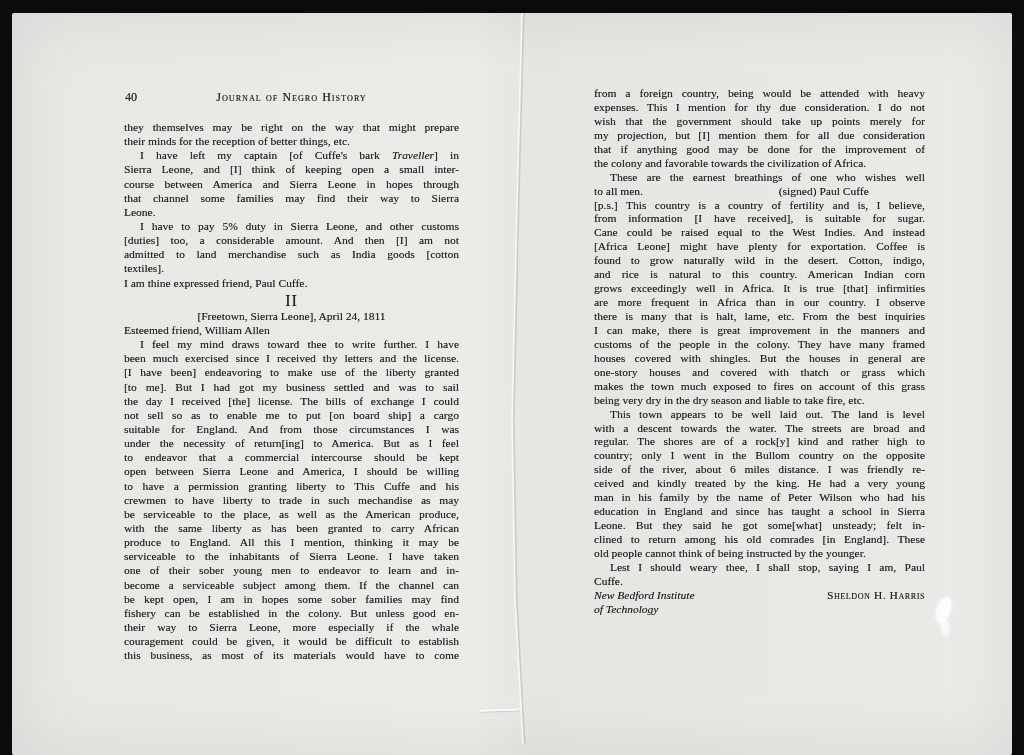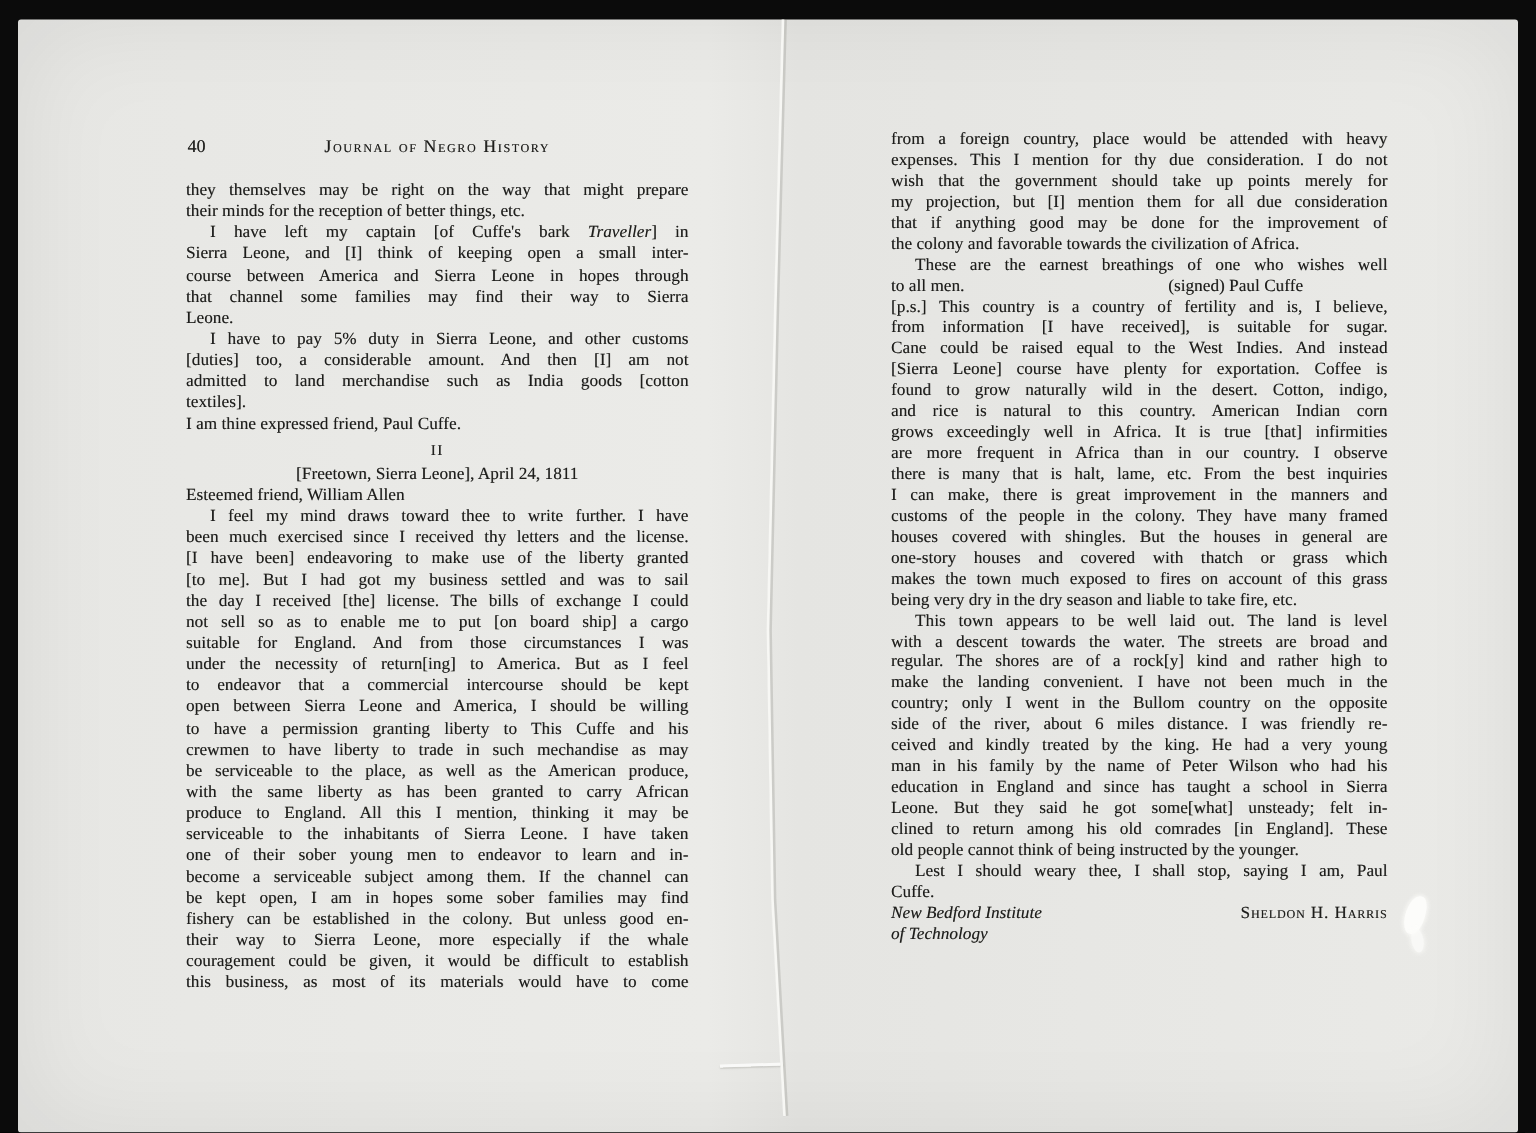--- a/index.html
+++ b/index.html
@@ -27,21 +27,21 @@
   }
   .pgnum{position:absolute;top:3px;font-size:12px;text-shadow:0.2px 0.2px 0.3px rgba(25,25,22,0.55);}
   .pgnum.pl{left:1px;} .pgnum.pr{right:1px;}
   .col{font-size:11.4px;letter-spacing:0.05px;text-shadow:0.2px 0.2px 0.3px rgba(25,25,22,0.5);}
   .col.left-col .line{height:14.15px;line-height:14.15px;}
   .col.right-col .line{height:13.95px;line-height:13.95px;}
   .line{white-space:normal;}
   .line.j,.line.ij{text-align:justify;text-align-last:justify;}
   .line.ij{text-indent:16px;}
   .line.e{text-align:left;}
-  .line.h{text-align:center;letter-spacing:1px;font-size:10px;margin-top:4px;margin-bottom:1px;}
+  .line.h{text-align:center;letter-spacing:1px;font-size:16px;margin-top:4px;margin-bottom:1px;}
   .line.r{text-align:center;}
   .line.sp,.line.sig{display:flex;justify-content:space-between;}
   .line.sp .rpart{margin-right:17%;}
   .sc{font-variant:small-caps;letter-spacing:0.6px;}
   i{font-style:italic;}
   .defect{
     position:absolute;background:#fcfcfa;
     box-shadow:0 0 3px 1px rgba(252,252,250,0.8);
   }
   .blob1{left:925px;top:584px;width:13px;height:26px;border-radius:60% 40% 55% 45%;transform:rotate(14deg);}
@@ -100,50 +100,49 @@
           <div class="line j">be kept open, I am in hopes some sober families may find</div>
           <div class="line j">fishery can be established in the colony. But unless good en-</div>
           <div class="line j">their way to Sierra Leone, more especially if the whale</div>
           <div class="line j">couragement could be given, it would be difficult to establish</div>
           <div class="line j">this business, as most of its materials would have to come</div>
         </div>
     </div>
 
     <div class="page right">
       <div class="col right-col">
-          <div class="line j">from a foreign country, place would be attended with heavy</div>
+          <div class="line j">from a foreign country, being would be attended with heavy</div>
           <div class="line j">expenses. This I mention for thy due consideration. I do not</div>
           <div class="line j">wish that the government should take up points merely for</div>
           <div class="line j">my projection, but [I] mention them for all due consideration</div>
           <div class="line j">that if anything good may be done for the improvement of</div>
           <div class="line e">the colony and favorable towards the civilization of Africa.</div>
           <div class="line ij">These are the earnest breathings of one who wishes well</div>
           <div class="line sp">
             <span class="lpart">to all men.</span>
             <span class="rpart">(signed) Paul Cuffe</span>
           </div>
           <div class="line j">[p.s.] This country is a country of fertility and is, I believe,</div>
           <div class="line j">from information [I have received], is suitable for sugar.</div>
           <div class="line j">Cane could be raised equal to the West Indies. And instead</div>
-          <div class="line j">[Sierra Leone] course have plenty for exportation. Coffee is</div>
+          <div class="line j">[Africa Leone] might have plenty for exportation. Coffee is</div>
           <div class="line j">found to grow naturally wild in the desert. Cotton, indigo,</div>
           <div class="line j">and rice is natural to this country. American Indian corn</div>
           <div class="line j">grows exceedingly well in Africa. It is true [that] infirmities</div>
           <div class="line j">are more frequent in Africa than in our country. I observe</div>
           <div class="line j">there is many that is halt, lame, etc. From the best inquiries</div>
           <div class="line j">I can make, there is great improvement in the manners and</div>
           <div class="line j">customs of the people in the colony. They have many framed</div>
           <div class="line j">houses covered with shingles. But the houses in general are</div>
           <div class="line j">one-story houses and covered with thatch or grass which</div>
           <div class="line j">makes the town much exposed to fires on account of this grass</div>
           <div class="line e">being very dry in the dry season and liable to take fire, etc.</div>
           <div class="line ij">This town appears to be well laid out. The land is level</div>
           <div class="line j">with a descent towards the water. The streets are broad and</div>
           <div class="line j">regular. The shores are of a rock[y] kind and rather high to</div>
-          <div class="line j">make the landing convenient. I have not been much in the</div>
           <div class="line j">country; only I went in the Bullom country on the opposite</div>
           <div class="line j">side of the river, about 6 miles distance. I was friendly re-</div>
           <div class="line j">ceived and kindly treated by the king. He had a very young</div>
           <div class="line j">man in his family by the name of Peter Wilson who had his</div>
           <div class="line j">education in England and since has taught a school in Sierra</div>
           <div class="line j">Leone. But they said he got some[what] unsteady; felt in-</div>
           <div class="line j">clined to return among his old comrades [in England]. These</div>
           <div class="line e">old people cannot think of being instructed by the younger.</div>
           <div class="line ij">Lest I should weary thee, I shall stop, saying I am, Paul</div>
           <div class="line e">Cuffe.</div>

